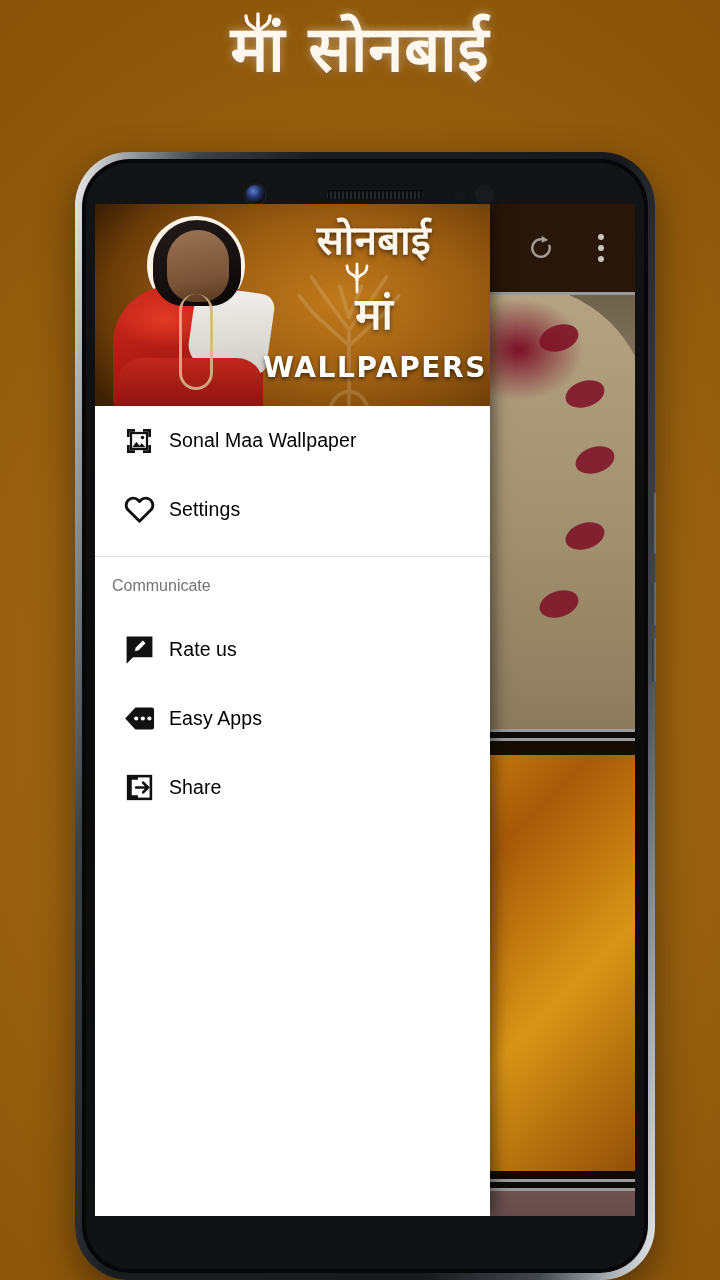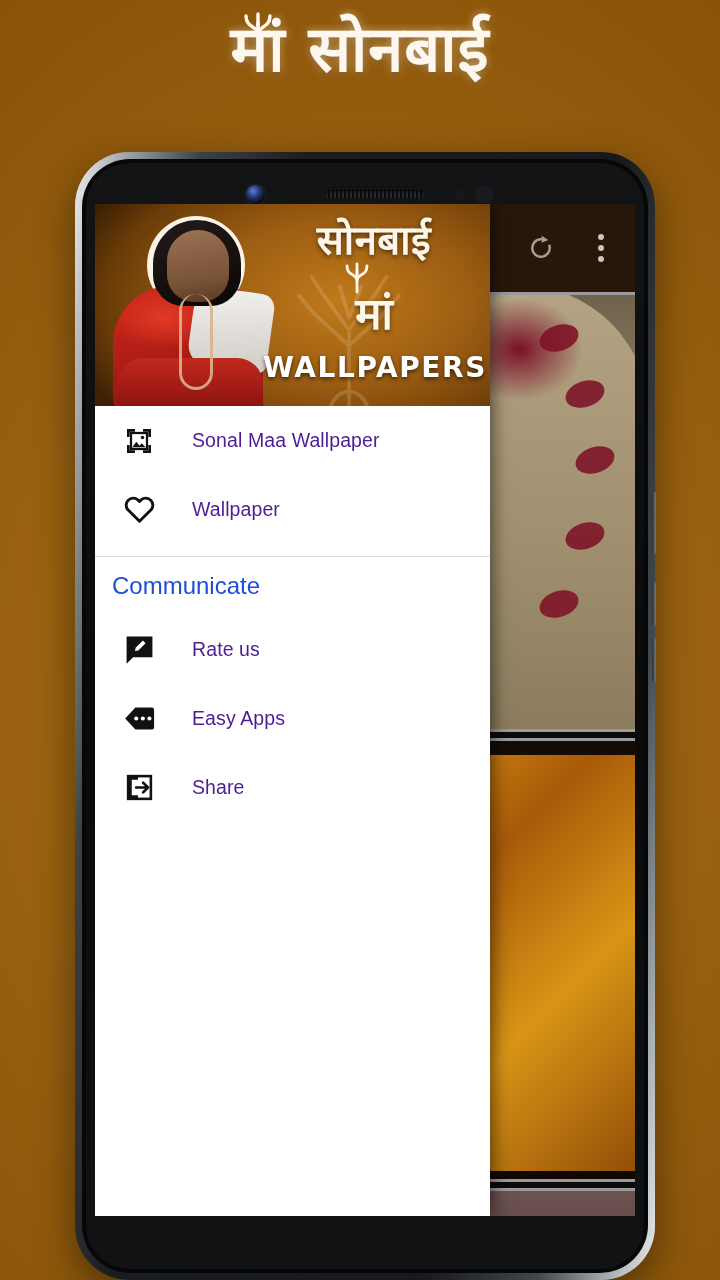--- a/index.html
+++ b/index.html
@@ -292,29 +292,28 @@
   #drawer-menu { position:absolute; left:0; top:202px; width:395px; }
   .menu-item {
     position:relative; height:69px; display:flex; align-items:center;
     padding-left:14px;
   }
   .menu-icon {
     width:60px; min-width:60px; height:40px;
     display:flex; align-items:center; justify-content:center;
   }
   .menu-label {
-    font-size:19.5px; color:#4c1d95; letter-spacing:.1px;
-    margin-left:23px;
+    font-size:19.5px; color:#000000; letter-spacing:.1px;
   }
   #drawer-divider {
     height:1px; background:#dcdcdc; margin:12px 0 0 0;
   }
   #drawer-section-label {
     height:58px; display:flex; align-items:center;
-    padding-left:17px; font-size:24px; color:#1d4ed8;
+    padding-left:17px; font-size:16px; color:#737373;
   }
   .menu-svg { display:block; }
 </style>
 </head>
 <body>
 
 <div id="promo-header">
   <div id="promo-title">मां सोनबाई</div>
   <svg id="trishul-icon" viewBox="0 0 40 42">
     <g fill="none" stroke="#fdf7ee" stroke-width="3.4" stroke-linecap="round">
@@ -436,21 +435,21 @@
           </span>
           <span class="menu-label">Sonal Maa Wallpaper</span>
         </div>
 
         <div class="menu-item">
           <span class="menu-icon">
             <svg class="menu-svg" width="33" height="33" viewBox="0 0 24 24">
               <path d="M12 20.6 3.6 12.2a5.1 5.1 0 0 1 7.2-7.2l1.2 1.2 1.2-1.2a5.1 5.1 0 0 1 7.2 7.2z" fill="none" stroke="#111" stroke-width="2.1" stroke-linejoin="round"></path>
             </svg>
           </span>
-          <span class="menu-label">Wallpaper</span>
+          <span class="menu-label">Settings</span>
         </div>
 
 
         <div id="drawer-divider"></div>
 
         <div id="drawer-section-label">Communicate</div>
 
         <div class="menu-item">
           <span class="menu-icon">
             <svg class="menu-svg" width="31" height="31" viewBox="0 0 24 24">

